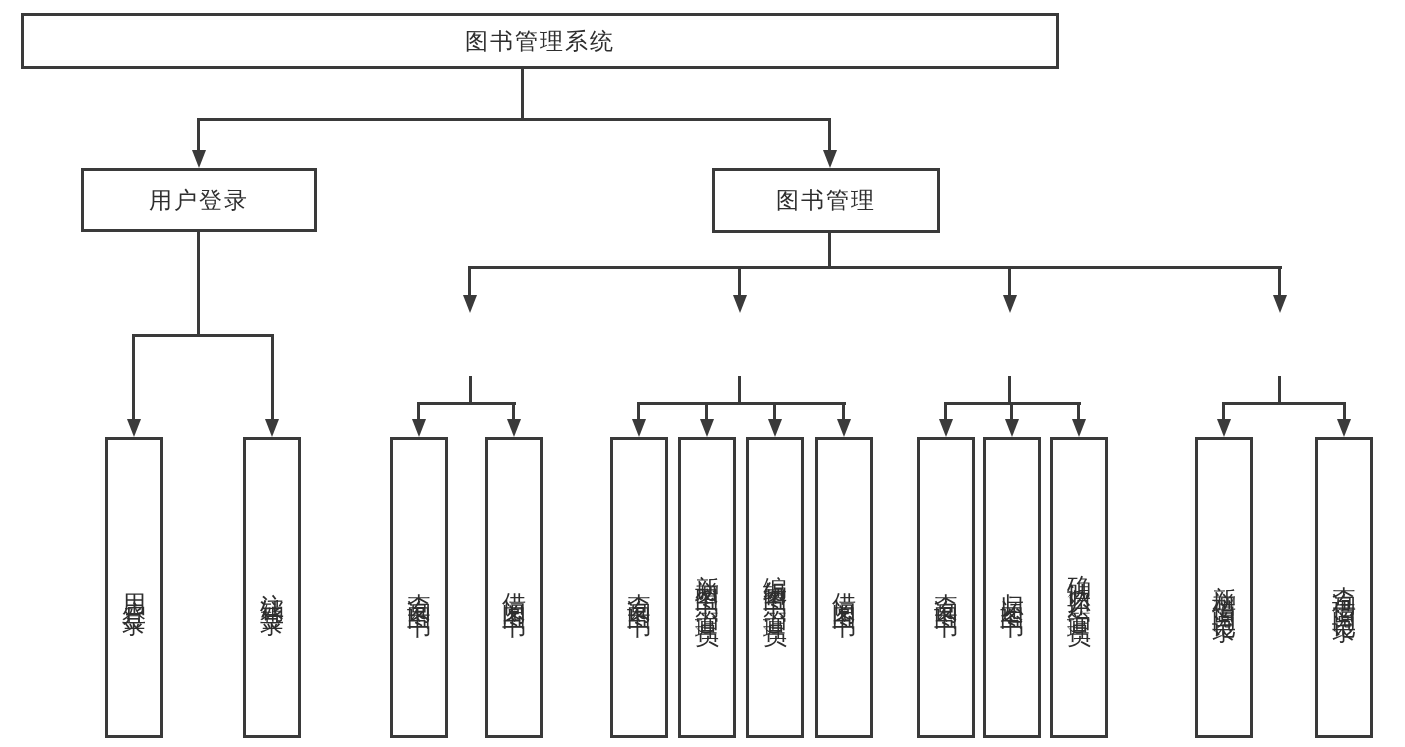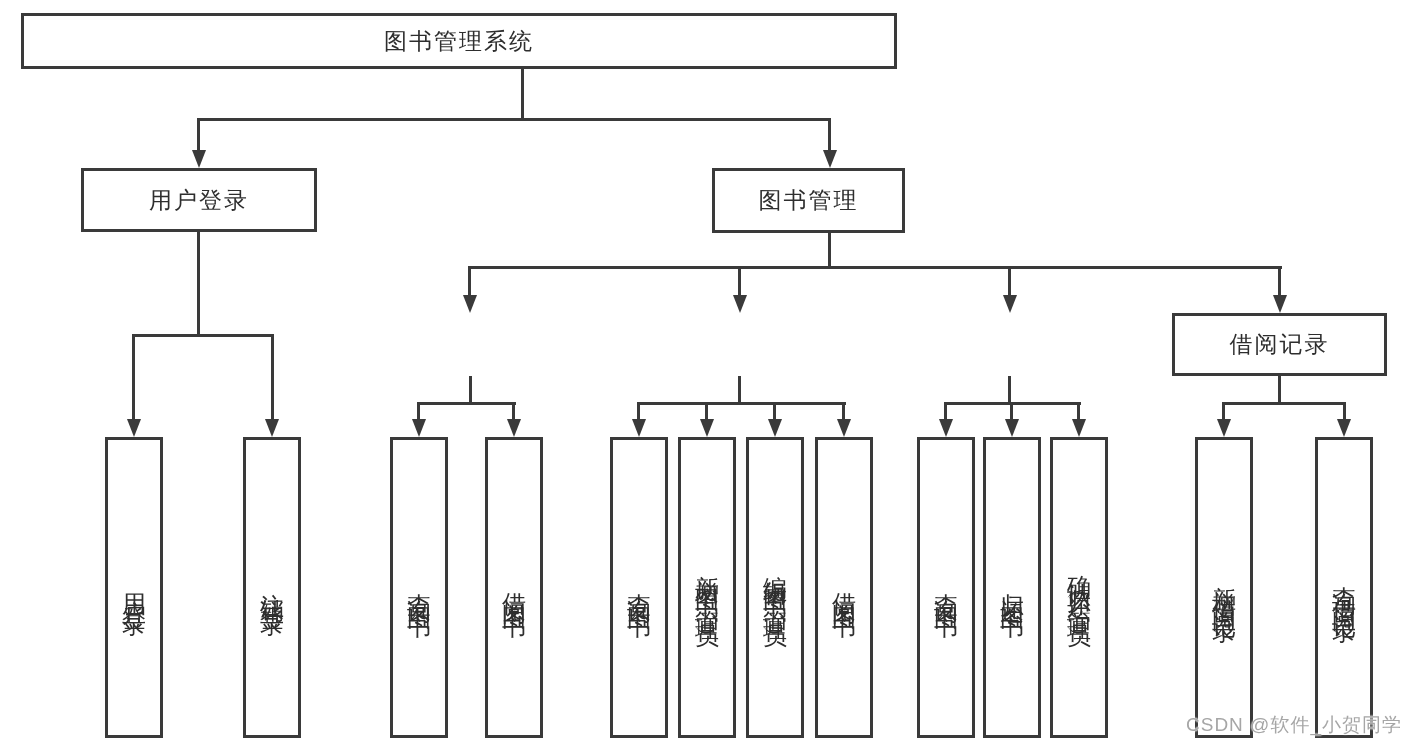--- a/index.html
+++ b/index.html
@@ -124,38 +124,35 @@
   <div class="arrow" style="left:1005px;top:419px"></div>
   <div class="arrow" style="left:1072px;top:419px"></div>
 
   <div class="vline" style="left:1278px;top:376px;height:28px"></div>
   <div class="hline" style="left:1222px;top:402px;width:124px"></div>
   <div class="vline" style="left:1222px;top:402px;height:18px"></div>
   <div class="vline" style="left:1343px;top:402px;height:18px"></div>
   <div class="arrow" style="left:1217px;top:419px"></div>
   <div class="arrow" style="left:1337px;top:419px"></div>
 
-  <div class="box" style="left:21px;top:13px;width:876px;height:56px">
+  <div class="box" style="left:21px;top:13px;width:1038px;height:56px">
     <span>图书管理系统</span>
   </div>
 
   <div class="box" style="left:81px;top:168px;width:236px;height:64px">
     <span>用户登录</span>
   </div>
 
-  <div class="box" style="left:712px;top:168px;width:193px;height:65px">
+  <div class="box" style="left:712px;top:168px;width:228px;height:65px">
     <span>图书管理</span>
   </div>
 
 
 
 
-  <div class="box" style="left:1172px;top:313px;width:215px;height:63px">
-    <span>借阅记录</span>
-  </div>
 
   <div class="leaf" style="left:105px">
     <span class="vtext">用户登录</span>
   </div>
   <div class="leaf" style="left:243px">
     <span class="vtext">注销登录</span>
   </div>
   <div class="leaf" style="left:390px">
     <span class="vtext">查询图书</span>
   </div>
@@ -183,15 +180,14 @@
   <div class="leaf" style="left:1050px">
     <span class="vtext">确认归还（管理员）</span>
   </div>
   <div class="leaf" style="left:1195px">
     <span class="vtext">新增借阅记录</span>
   </div>
   <div class="leaf" style="left:1315px">
     <span class="vtext">查询借阅记录</span>
   </div>
 
-  <div class="watermark">CSDN @软件_小贺同学</div>
 
 </div>
 
 </body></html>

